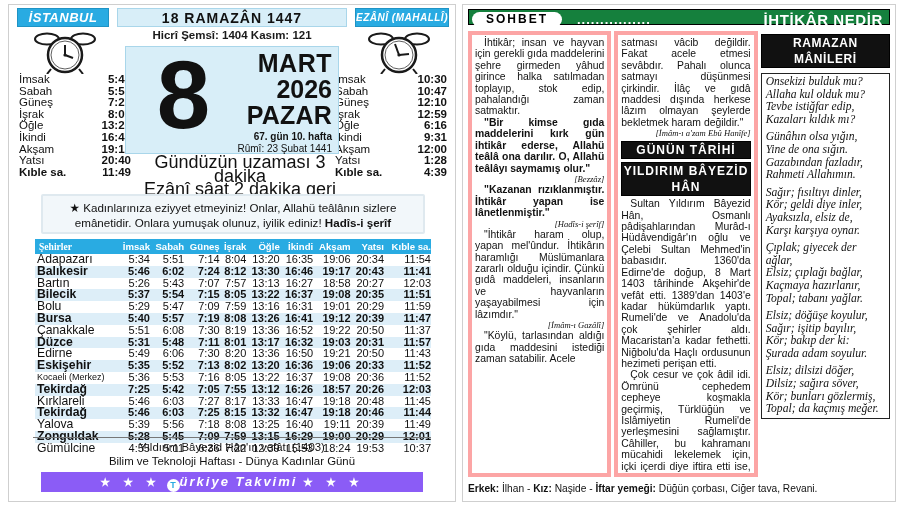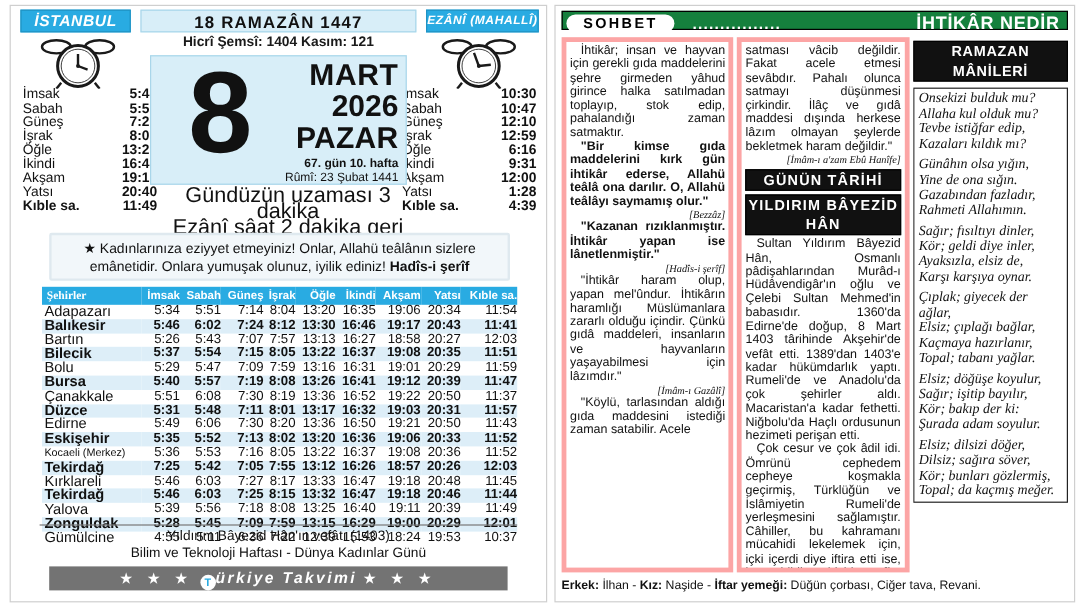--- a/index.html
+++ b/index.html
@@ -65,21 +65,21 @@
            padding:2px 0;text-align:right;white-space:nowrap;}
   thead th.c0{text-align:left;padding-left:4px;font-family:Liberation Serif, serif;}
   tbody td{padding:0 0 0 0;text-align:right;white-space:nowrap;font-size:11px;line-height:11.8px;}
   tbody td.c0{text-align:left;padding-left:2px;font-size:12.2px;}
   tbody tr.alt{background:#ddeef8;}
   tbody tr.alt td{font-weight:bold;}
   tbody td.small{font-size:9px;}
 
   .footnotes{position:absolute;left:20px;right:20px;bottom:30px;text-align:center;
              font-size:11.4px;line-height:14px;border-top:1px solid #777;padding-top:2px;}
-  .brandbar{position:absolute;left:28px;right:28px;bottom:6px;height:20px;background:#737373;
+  .brandbar{position:absolute;left:28px;right:28px;bottom:6px;height:20px;background:#8b5cf6;
             color:#fff;text-align:center;line-height:20px;font-weight:bold;font-size:13px;
             font-style:italic;letter-spacing:2px;}
   .brandbar .st{font-size:11px;letter-spacing:5px;font-style:normal;}
   .tlogo{display:inline-block;width:13px;height:13px;border-radius:50%;background:#fff;
          color:#29abe2;font-size:9px;line-height:13px;letter-spacing:0;vertical-align:-2px;
          font-style:normal;font-weight:bold;}
 
   
   .leaf-right{position:absolute;left:462px;top:4px;width:434px;height:498px;background:#fff;
               border:1px solid #cfcfcf;box-sizing:border-box;}

